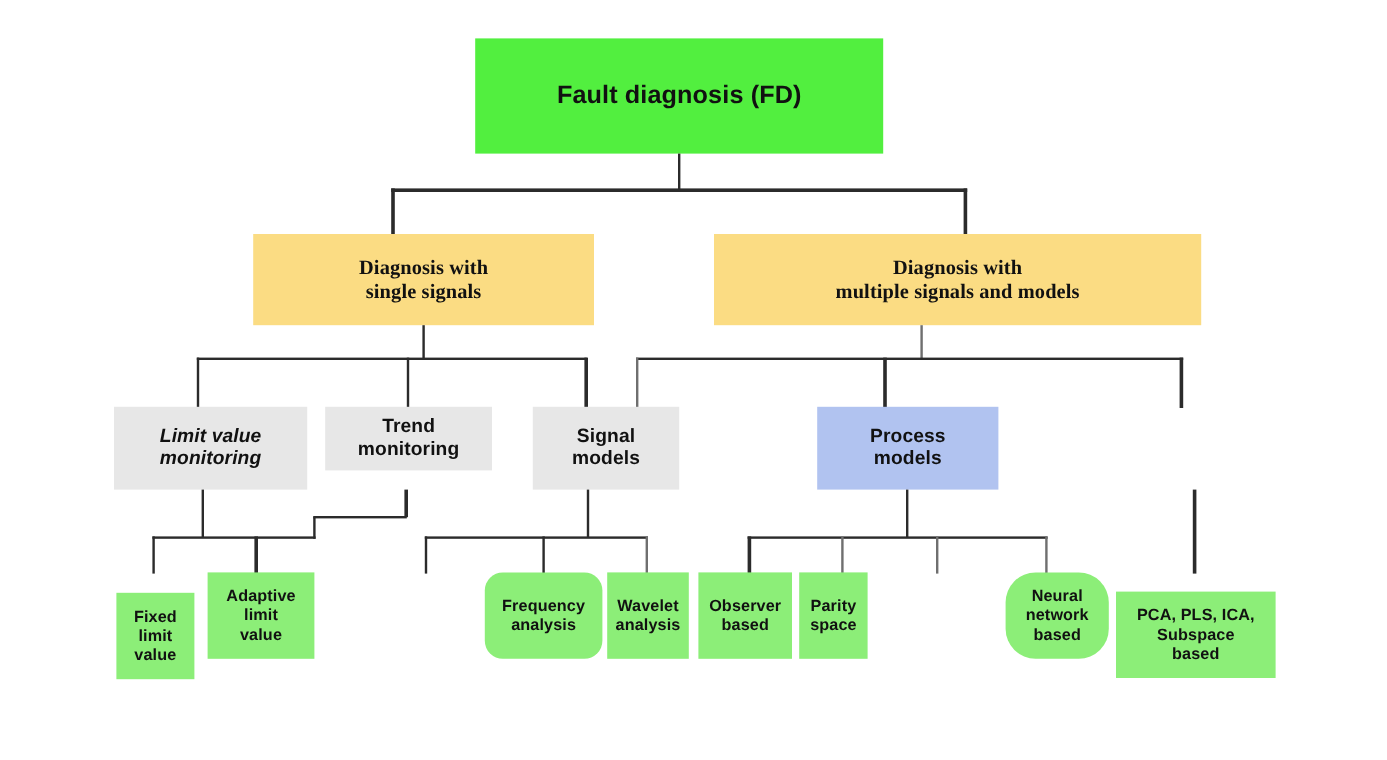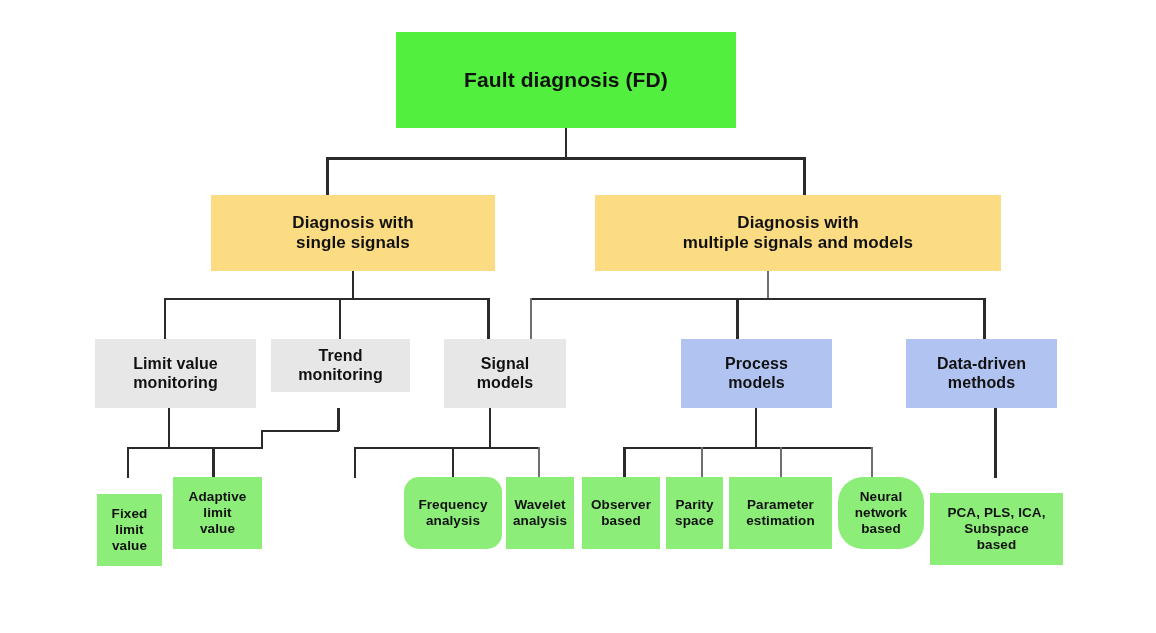--- a/index.html
+++ b/index.html
@@ -30,20 +30,21 @@
     white-space: pre-line;
     padding: 2px 3px;
   }
   .node.root {
     background: #52ef3f;
     font-size: 21px;
   }
   .node.level2 {
     background: #fbdc83;
     font-size: 17px;
+    font-family: Liberation Serif, serif;
   }
   .node.level3-gray {
     background: #e7e7e7;
     font-size: 16px;
   }
   .node.level3-blue {
     background: #b1c3f0;
     font-size: 16px;
   }
   .node.leaf {
@@ -89,34 +90,32 @@
   <div class="edge v" style="left:164px; top:298px; width:2px; height:42px;"></div>
   <div class="edge v" style="left:339px; top:298px; width:2px; height:42px;"></div>
   <div class="edge v" style="left:487px; top:298px; width:3px; height:42px;"></div>
 
   <div class="edge v thin" style="left:767px; top:271px; width:2px; height:29px;"></div>
   <div class="edge h" style="left:530px; top:298px; width:456px; height:2px;"></div>
   <div class="edge v thin" style="left:530px; top:298px; width:2px; height:42px;"></div>
   <div class="edge v" style="left:736px; top:298px; width:3px; height:42px;"></div>
   <div class="edge v" style="left:983px; top:298px; width:3px; height:42px;"></div>
 
-  <div class="node level3-gray" style="left:95px; top:339px; width:161px; height:69px;">Limit value
+  <div class="node level3-gray" style="left:95px; top:339px; width:161px; height:69px;font-style:italic;">Limit value
 monitoring</div>
 
   <div class="node level3-gray" style="left:271px; top:339px; width:139px; height:53px;">Trend
 monitoring</div>
 
   <div class="node level3-gray" style="left:444px; top:339px; width:122px; height:69px;">Signal
 models</div>
 
   <div class="node level3-blue" style="left:681px; top:339px; width:151px; height:69px;">Process
 models</div>
 
-  <div class="node level3-blue" style="left:906px; top:339px; width:151px; height:69px;">Data-driven
-methods</div>
 
   <div class="edge v" style="left:168px; top:408px; width:2px; height:40px;"></div>
   <div class="edge h" style="left:127px; top:447px; width:136px; height:2px;"></div>
   <div class="edge v" style="left:127px; top:447px; width:2px; height:31px;"></div>
   <div class="edge v" style="left:212px; top:447px; width:3px; height:31px;"></div>
 
   <div class="edge v" style="left:261px; top:431px; width:2px; height:18px;"></div>
   <div class="edge h" style="left:261px; top:430px; width:78px; height:2px;"></div>
   <div class="edge v" style="left:337px; top:408px; width:3px; height:23px;"></div>
 
@@ -149,22 +148,20 @@
 
   <div class="node leaf" style="left:506px; top:477px; width:68px; height:72px;">Wavelet
 analysis</div>
 
   <div class="node leaf" style="left:582px; top:477px; width:78px; height:72px;">Observer
 based</div>
 
   <div class="node leaf" style="left:666px; top:477px; width:57px; height:72px;">Parity
 space</div>
 
-  <div class="node leaf" style="left:729px; top:477px; width:103px; height:72px;">Parameter
-estimation</div>
 
   <div class="node leaf" style="left:838px; top:477px; width:86px; height:72px;border-radius:25px;">Neural
 network
 based</div>
 
   <div class="node leaf" style="left:930px; top:493px; width:133px; height:72px;">PCA, PLS, ICA,
 Subspace
 based</div>
 
 </div>

